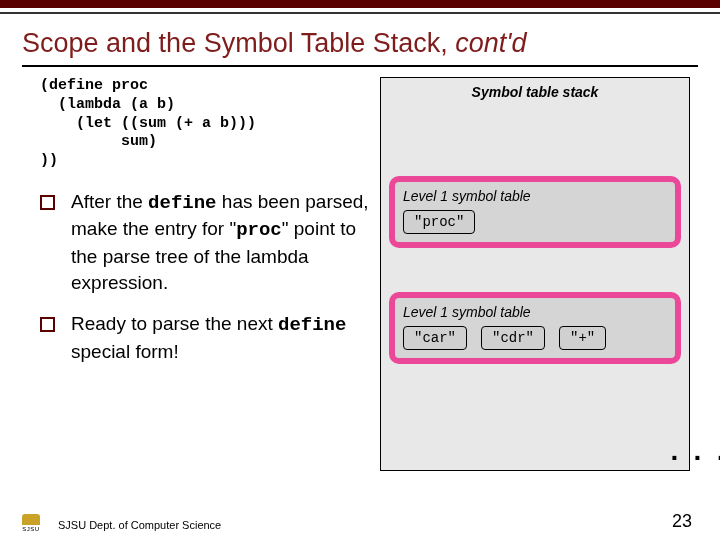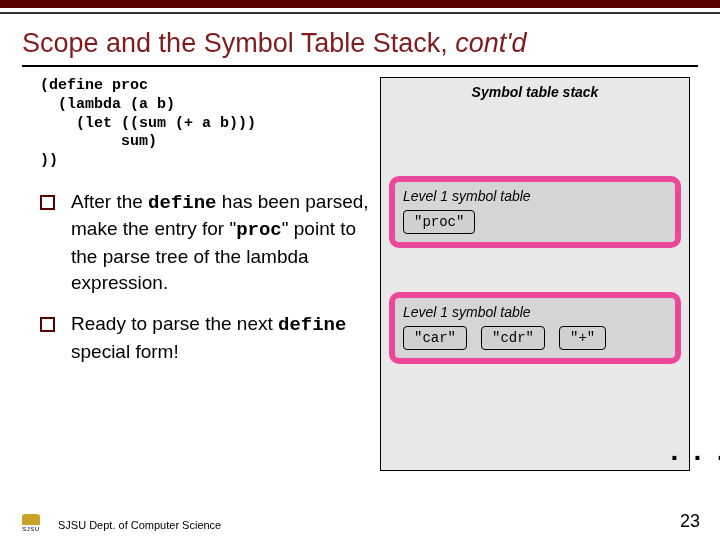--- a/index.html
+++ b/index.html
@@ -134,21 +134,21 @@
     width: 30px;
     margin: 0 12px 0 16px;
     display: flex;
     flex-direction: column;
     align-items: center;
   }
   .logo-top { width:18px; height:11px; background:#c9a227; border-radius:3px 3px 0 0; }
   .logo-mid { font-size:6px; letter-spacing:0.5px; margin-top:1px; }
   .footer-left { width: 210px; line-height:1.2; }
   .footer-mid { width: 320px; text-align: center; line-height:1.2; }
-  .footer-right { margin-left:auto; margin-right:20px; font-size:18px; }
+  .footer-right { margin-left:auto; margin-right:28px; font-size:18px; }
 </style>
 </head>
 <body>
 
 <div class="top-bar"></div>
 <div class="top-line"></div>
 
 <div class="title">
   <span>Scope and the Symbol Table Stack, </span><span class="italic">cont'd</span>
 </div>

